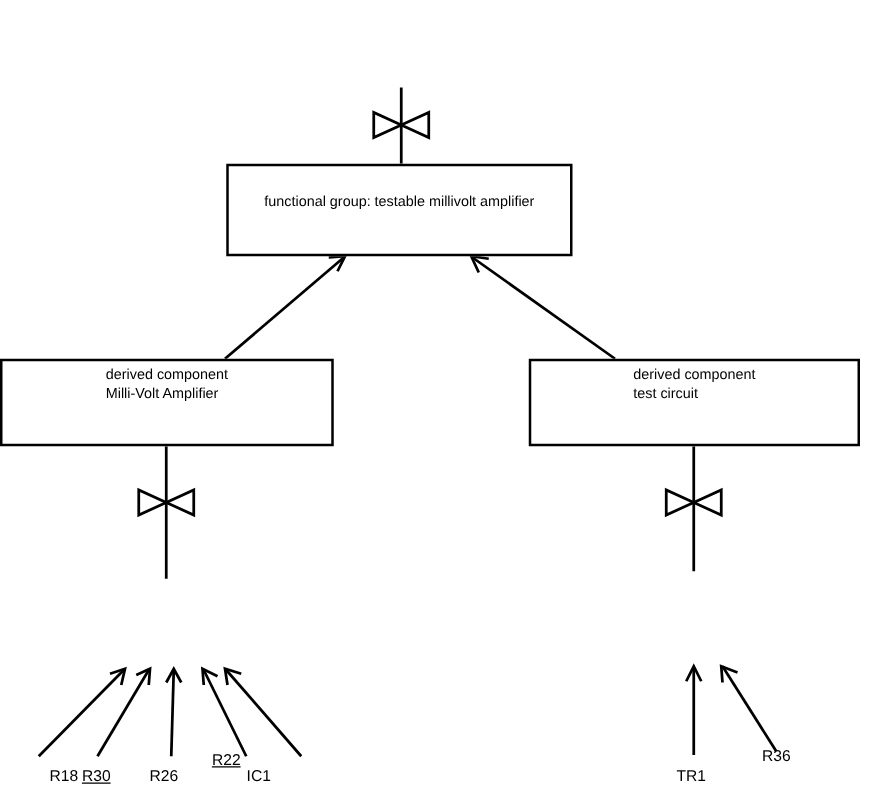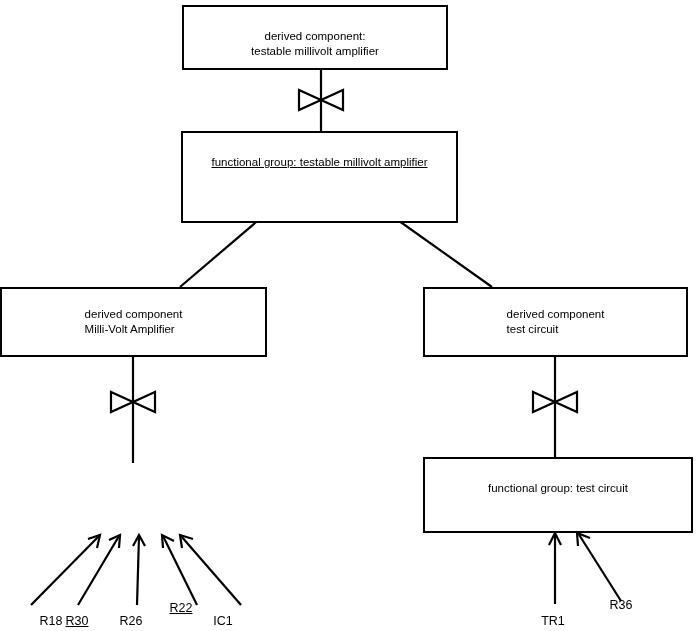--- a/index.html
+++ b/index.html
@@ -40,21 +40,21 @@
     white-space: pre-line;
     text-align: center;
   }
   .node.align-left .txt {
     text-align: left;
   }
   .node.pad-mid .txt {
     padding-top: 22px;
   }
   .node.pad-lead .txt {
-    padding-top: 18px;
+    padding-top: 4px;
   }
   .leaf-label {
     position: absolute;
     font-size: 12.5px;
     line-height: 14px;
     white-space: nowrap;
     text-align: center;
     transform: translateX(-50%);
   }
 </style>
@@ -118,45 +118,38 @@
     <g stroke="#000" stroke-width="2.2" fill="none">
       <line x1="555" y1="604" x2="555" y2="534"></line>
       <polyline points="549,545 555,533 561,545"></polyline>
     </g>
     <g stroke="#000" stroke-width="2.2" fill="none">
       <line x1="621" y1="601" x2="578" y2="533"></line>
       <polyline points="578,546 577,533 590,538"></polyline>
     </g>
   </svg>
 
-  <div class="node pad-mid" style="left:182px; top:5px; width:266px; height:65px;">
-    <span class="txt">derived component:
- testable millivolt amplifier</span>
-  </div>
 
-  <div class="node pad-mid" style="left:181px; top:131px; width:277px; height:92px;text-decoration:underline;">
+  <div class="node pad-mid" style="left:181px; top:131px; width:277px; height:74px;">
     <span class="txt">functional group: testable millivolt amplifier</span>
   </div>
 
   <div class="node align-left pad-lead" style="left:0px; top:287px; width:267px; height:70px;">
     <span class="txt">derived component
 Milli-Volt Amplifier</span>
   </div>
 
   <div class="node align-left pad-lead" style="left:423px; top:287px; width:265px; height:70px;">
     <span class="txt">derived component
 test circuit</span>
   </div>
 
 
-  <div class="node pad-mid" style="left:423px; top:457px; width:270px; height:76px;">
-    <span class="txt">functional group: test circuit</span>
-  </div>
 
   <div class="leaf-label" style="left:29px; top:614px;padding-left:44px;">R18</div>
   <div class="leaf-label" style="left:77px; top:614px;text-decoration:underline;">R30</div>
   <div class="leaf-label" style="left:131px; top:614px;text-align:center;">R26</div>
   <div class="leaf-label" style="left:181px; top:601px;text-decoration:underline;">R22</div>
-  <div class="leaf-label" style="left:223px; top:614px;">IC1</div>
+  <div class="leaf-label" style="left:207px; top:614px;">IC1</div>
   <div class="leaf-label" style="left:553px; top:614px;text-align:center;">TR1</div>
   <div class="leaf-label" style="left:621px; top:598px;">R36</div>
 
 </div>
 
 </body></html>

